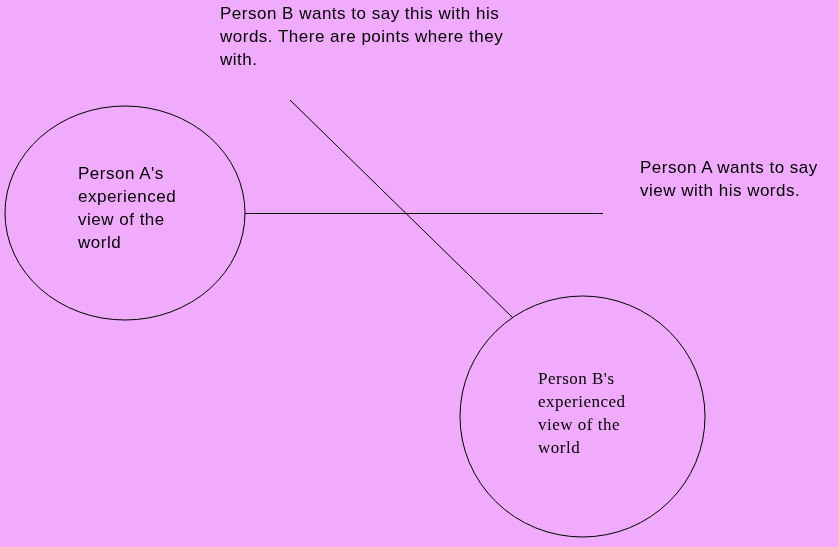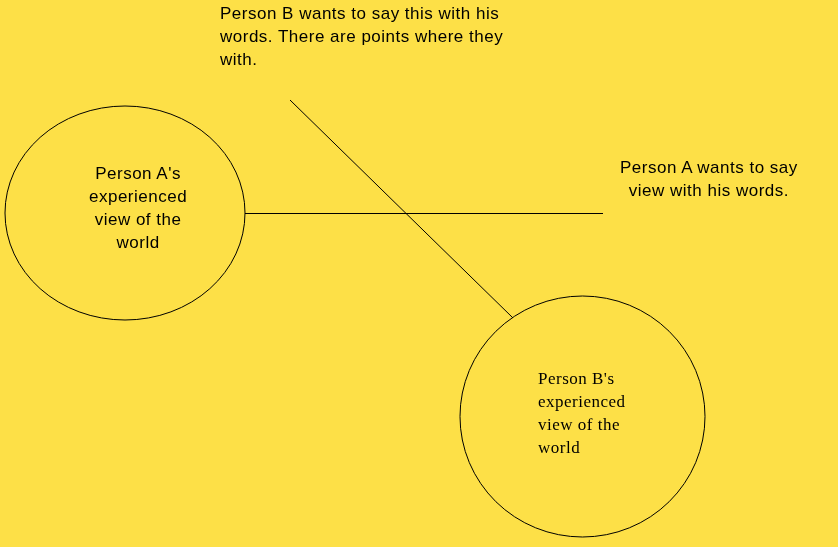--- a/index.html
+++ b/index.html
@@ -4,21 +4,21 @@
 <style>
   html, body {
     margin: 0;
     padding: 0;
     background: #ffffff;
   }
   .canvas {
     position: relative;
     width: 838px;
     height: 547px;
-    background: #fde047;
+    background: #f0abfc;
     overflow: hidden;
     font-family: "Liberation Sans", "DejaVu Sans", sans-serif;
     color: #000000;
   }
   .shapes {
     position: absolute;
     left: 0;
     top: 0;
     width: 838px;
     height: 547px;
@@ -45,26 +45,26 @@
     <line x1="245" y1="213.5" x2="603" y2="213.5" stroke-width="1.2" stroke="#000000"></line>
     <line x1="290" y1="100" x2="513" y2="318" stroke-width="1" stroke="#000000"></line>
   </svg>
 
   <div class="textblock" style="left:220px; top:2px;">
     <div class="line">Person B wants to say this with his</div>
     <div class="line">words. There are points where they</div>
     <div class="line">with.</div>
   </div>
 
-  <div class="textblock" style="left:620px; top:156px;text-align:center;">
+  <div class="textblock" style="left:640px; top:156px;">
     <div class="line">Person A wants to say</div>
     <div class="line">view with his words.</div>
   </div>
 
-  <div class="textblock" style="left:89px; top:162px;text-align:center;">
+  <div class="textblock" style="left:78px; top:162px;">
     <div class="line">Person A's</div>
     <div class="line">experienced</div>
     <div class="line">view of the</div>
     <div class="line">world</div>
   </div>
 
   <div class="textblock" style="left:538px; top:367px;font-family:Liberation Serif, serif;">
     <div class="line">Person B's</div>
     <div class="line">experienced</div>
     <div class="line">view of the</div>

